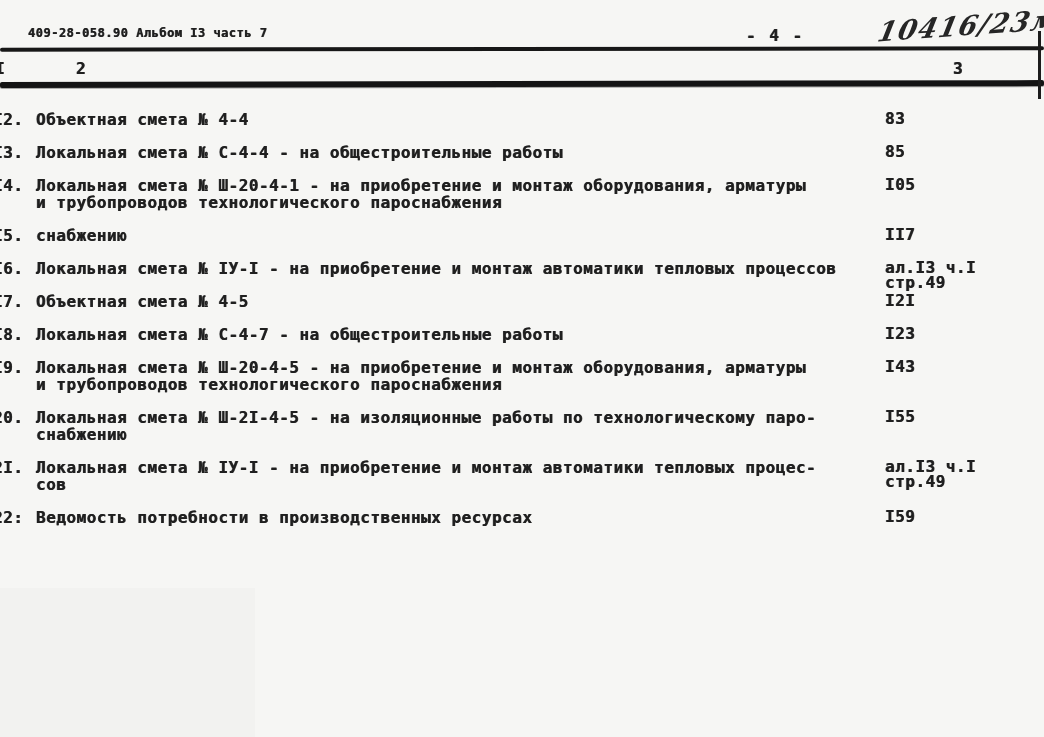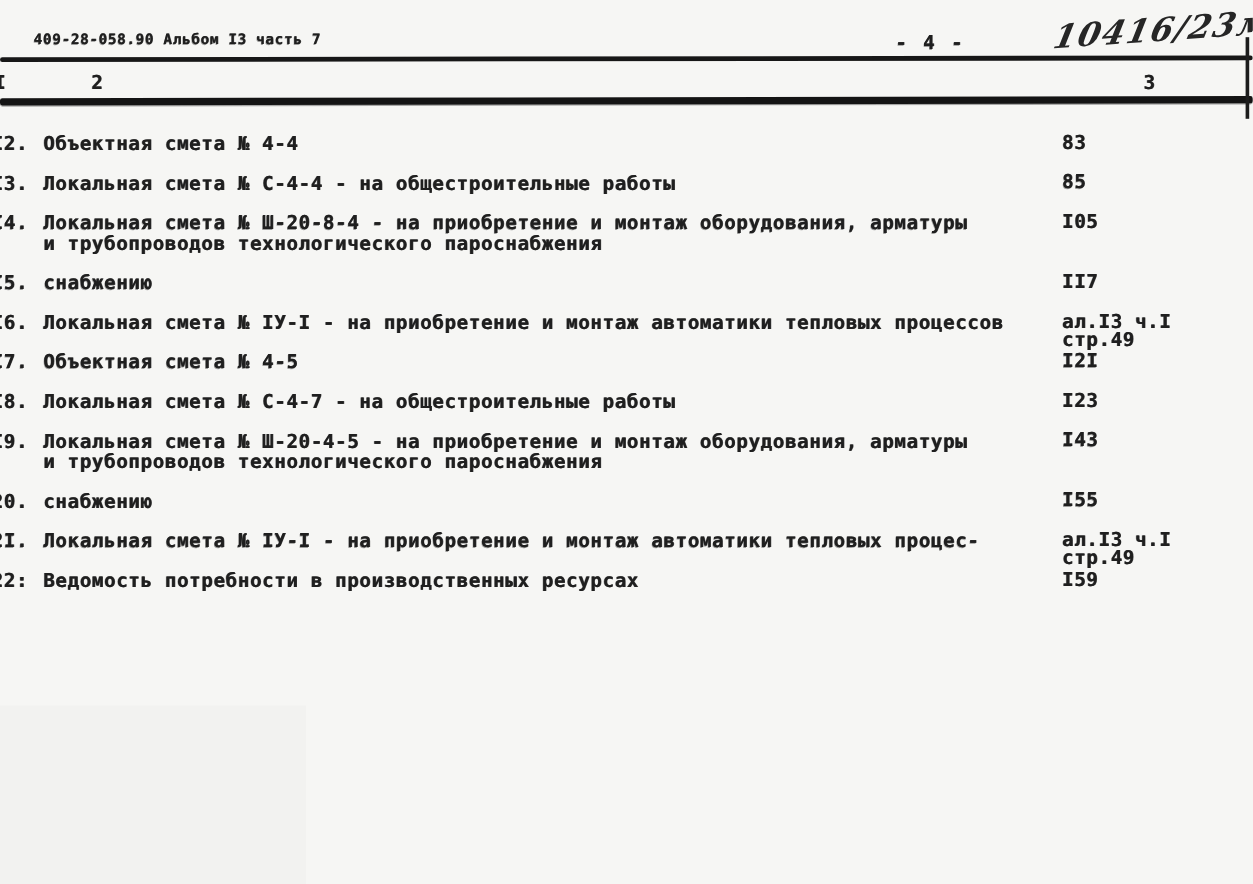--- a/index.html
+++ b/index.html
@@ -79,21 +79,21 @@
     <span class="body-text">Локальная смета № С-4-4 - на общестроительные работы</span>
 
     <span class="page-ref">
       <span>85</span>
 
     </span>
   </div>
 
   <div class="entry typed">
     <span class="num">I4.</span>
-    <span class="body-text">Локальная смета № Ш-20-8-4 - на приобретение и монтаж оборудования, арматуры</span>
+    <span class="body-text">Локальная смета № Ш-20-4-1 - на приобретение и монтаж оборудования, арматуры</span>
     <span class="body-text">и трубопроводов технологического пароснабжения</span>
     <span class="page-ref">
       <span>I05</span>
 
     </span>
   </div>
 
   <div class="entry typed">
     <span class="num">I5.</span>
     <span class="body-text">снабжению</span>
@@ -138,30 +138,32 @@
     <span class="body-text">Локальная смета № Ш-20-4-5 - на приобретение и монтаж оборудования, арматуры</span>
     <span class="body-text">и трубопроводов технологического пароснабжения</span>
     <span class="page-ref">
       <span>I43</span>
 
     </span>
   </div>
 
   <div class="entry typed">
     <span class="num">20.</span>
+    <span class="body-text">Локальная смета № Ш-2I-4-5 - на изоляционные работы по технологическому паро-</span>
     <span class="body-text">снабжению</span>
     <span class="page-ref">
       <span>I55</span>
 
     </span>
   </div>
 
   <div class="entry typed">
     <span class="num">2I.</span>
     <span class="body-text">Локальная смета № IУ-I - на приобретение и монтаж автоматики тепловых процес-</span>
+    <span class="body-text">сов</span>
     <span class="page-ref">
       <span>ал.I3 ч.I</span>
       <span>стр.49</span>
     </span>
   </div>
 
   <div class="entry typed">
     <span class="num">22:</span>
     <span class="body-text">Ведомость потребности в производственных ресурсах</span>
 

